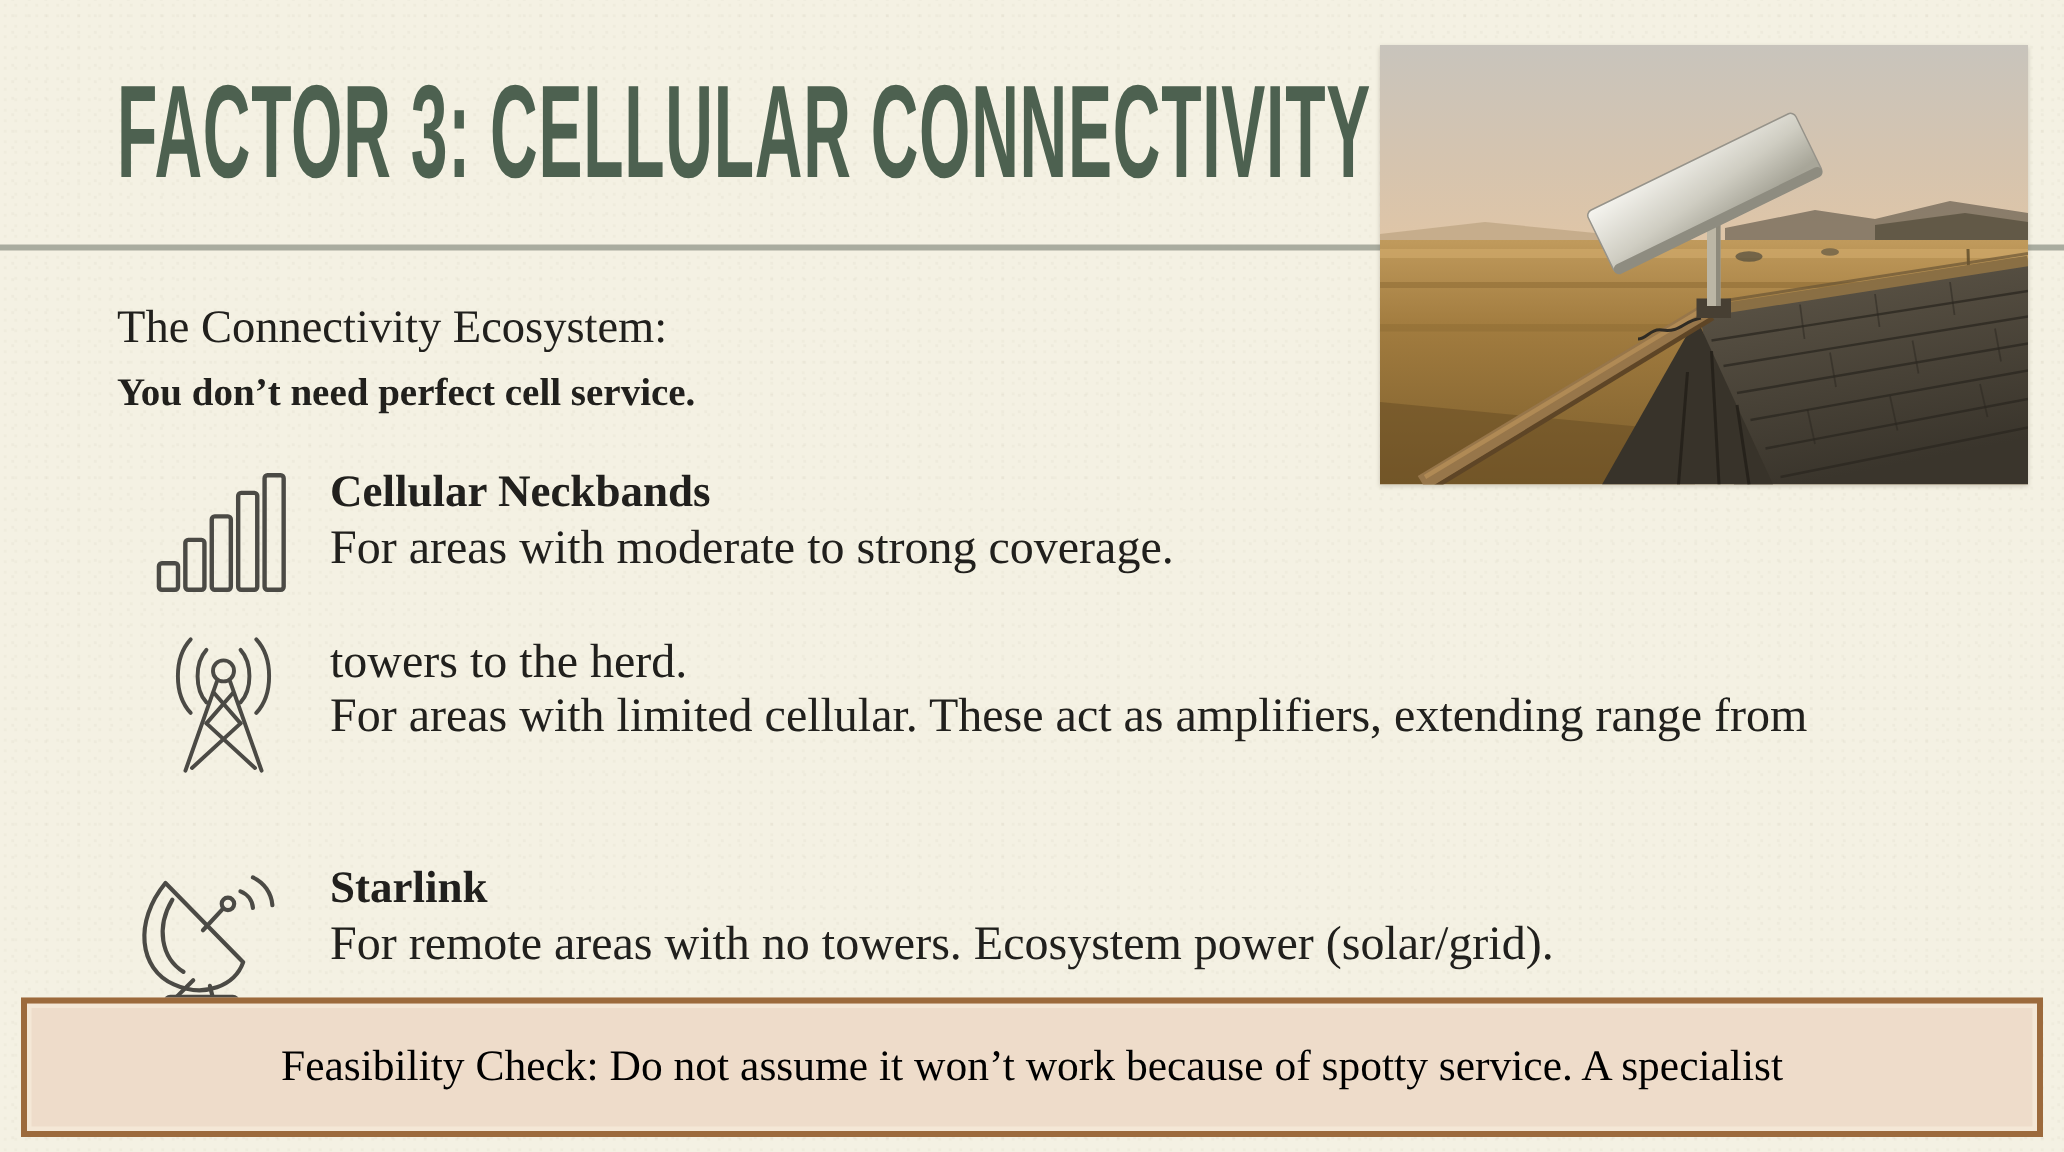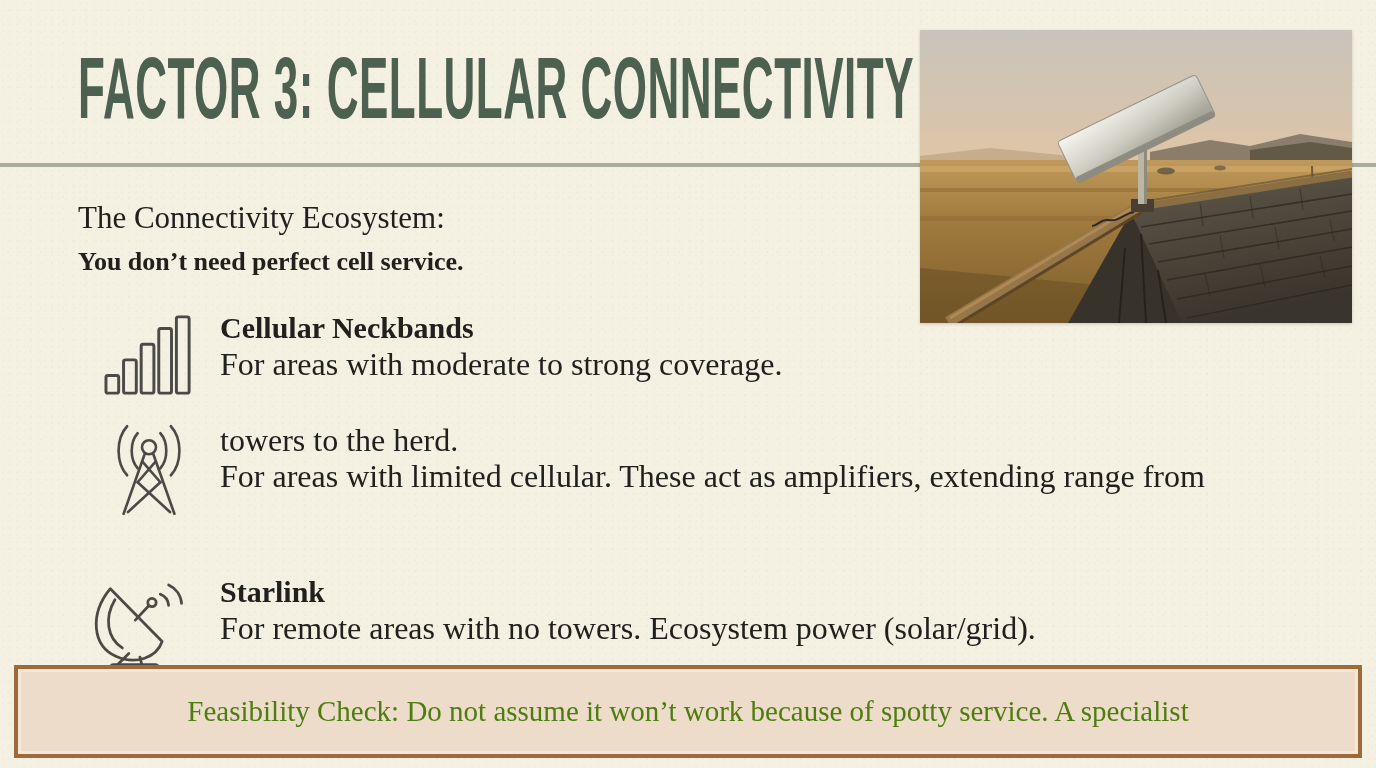--- a/index.html
+++ b/index.html
@@ -46,21 +46,21 @@
   .item-1 .icon-wrap { padding-top:6px; }
   .item-3 .icon-wrap { justify-content:flex-start; padding-left:8px; }
   .icon { stroke:#4b4a45; fill:none; stroke-width:3; stroke-linecap:round; stroke-linejoin:round; }
 
   
   .callout {
     position:absolute; left:14px; top:665px; width:1348px; height:93px;
     background:#eedcca; border:4px solid #9c6a3c;
     box-shadow: inset 0 0 0 3px #f4e7d6;
     display:flex; flex-direction:column; justify-content:center; align-items:center;
-    color:#4d7c0f; text-align:center; z-index:3;
+    color:#000000; text-align:center; z-index:3;
   }
   .callout-line { font-size:29px; line-height:37px; }
 </style>
 </head>
 <body>
 
 <div class="slide">
 
   <h1 class="title"><span class="squeeze">FACTOR 3: CELLULAR CONNECTIVITY</span></h1>
 

